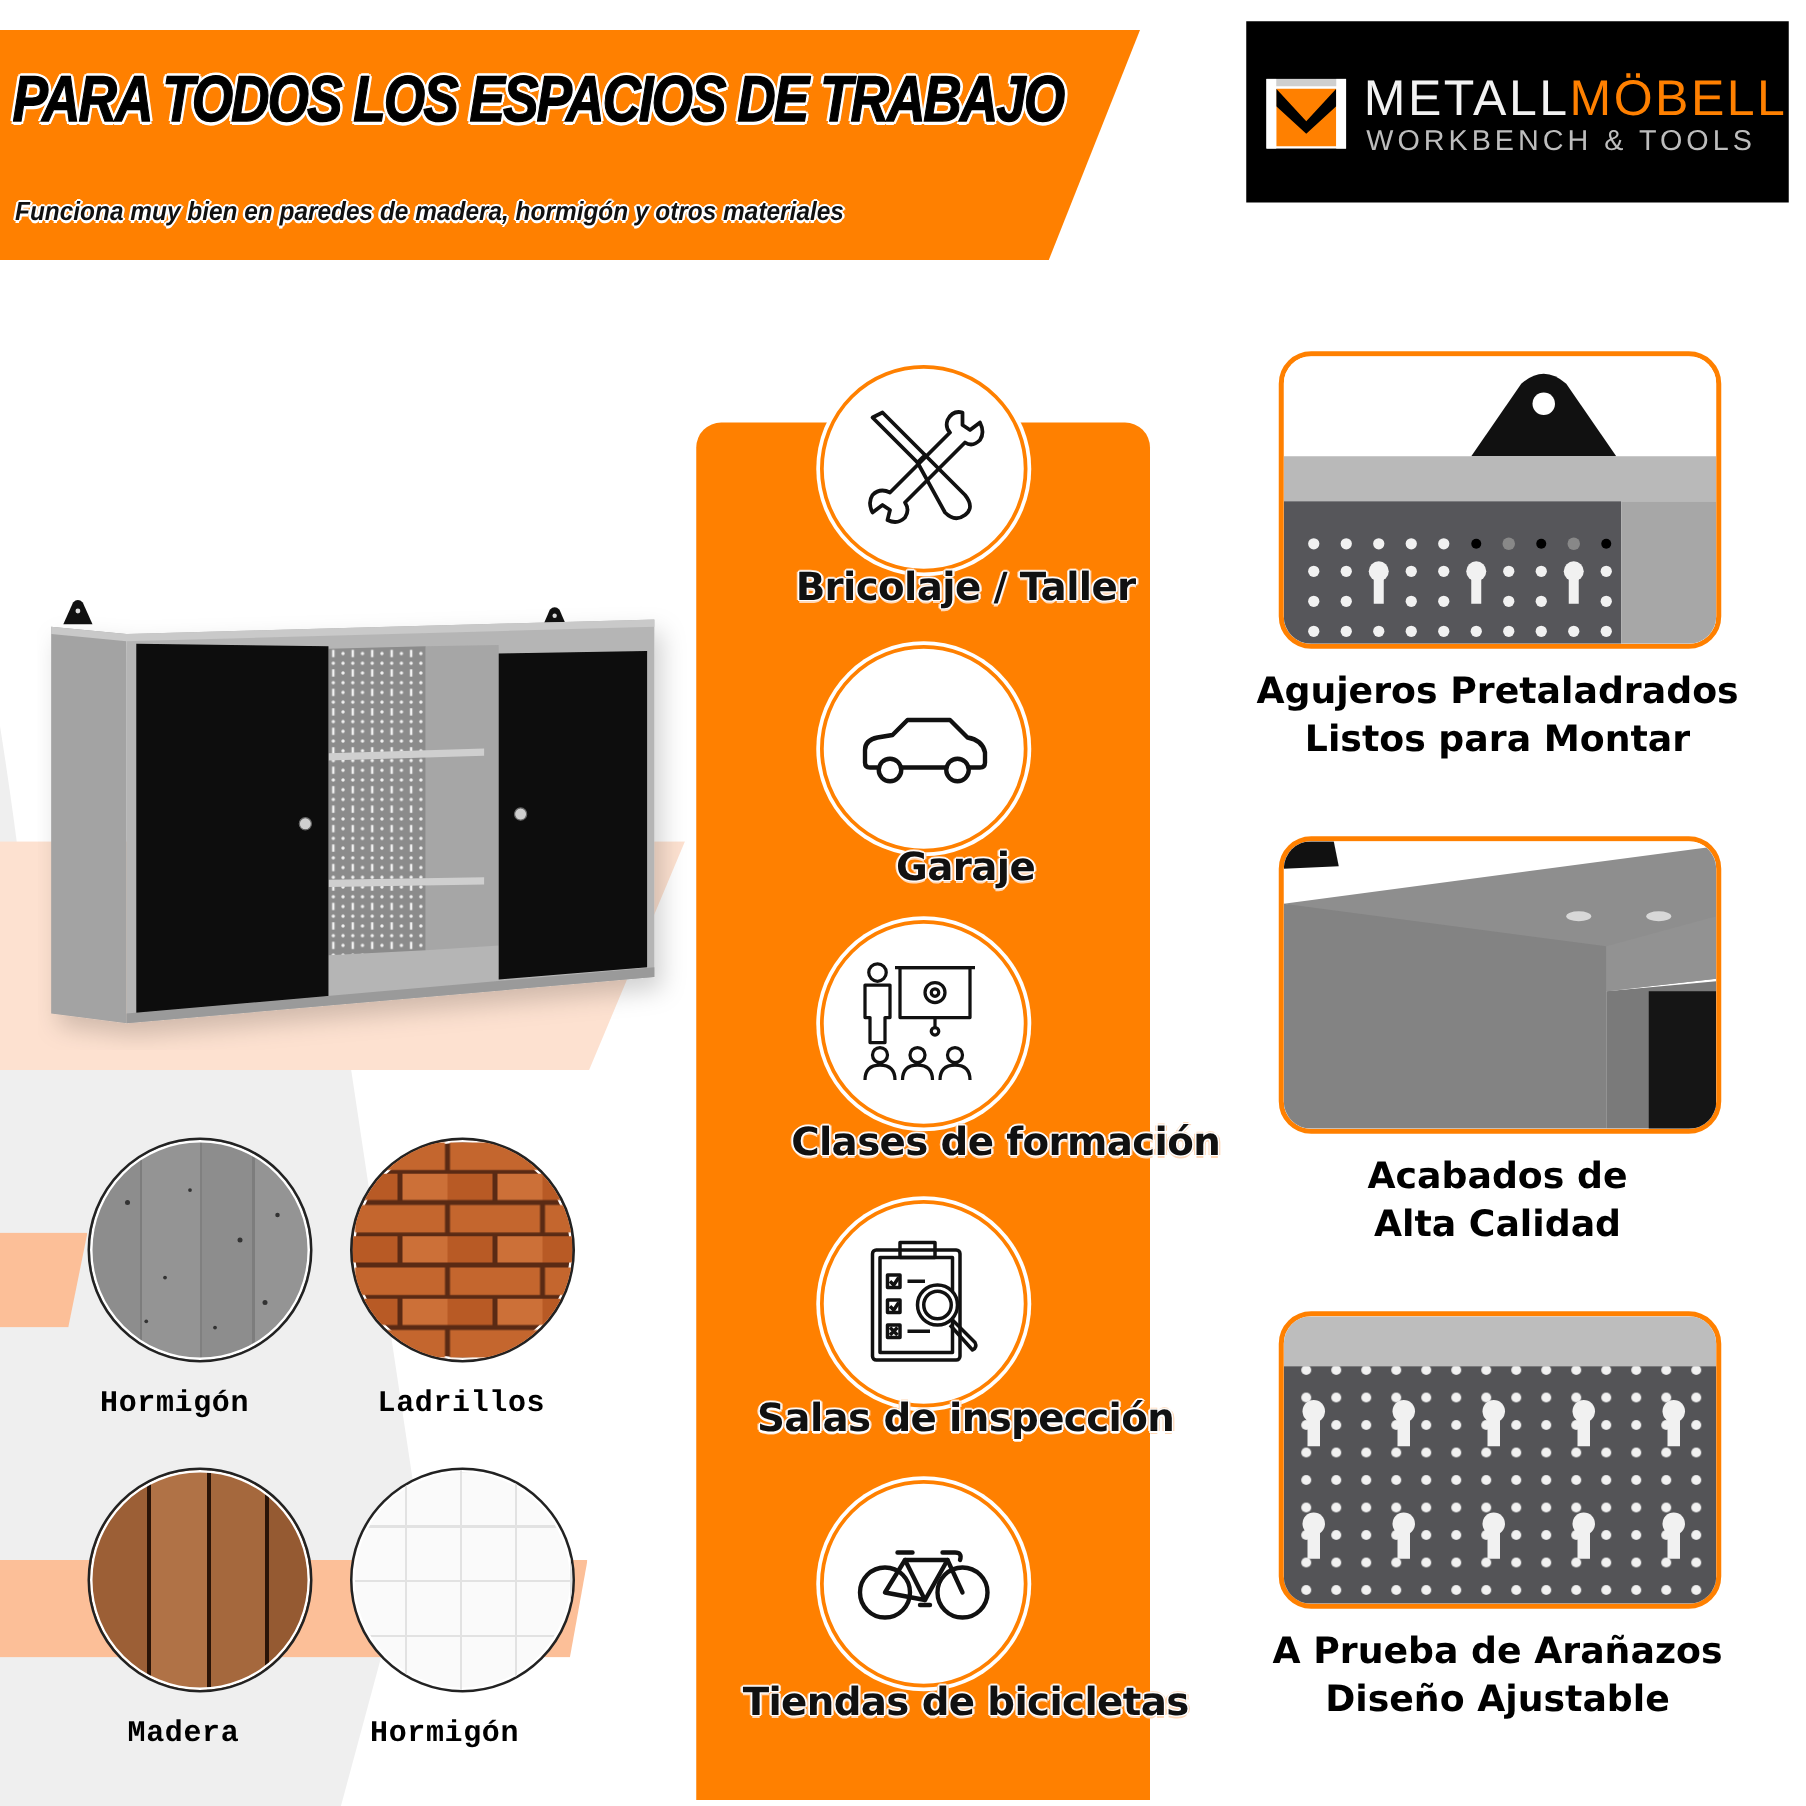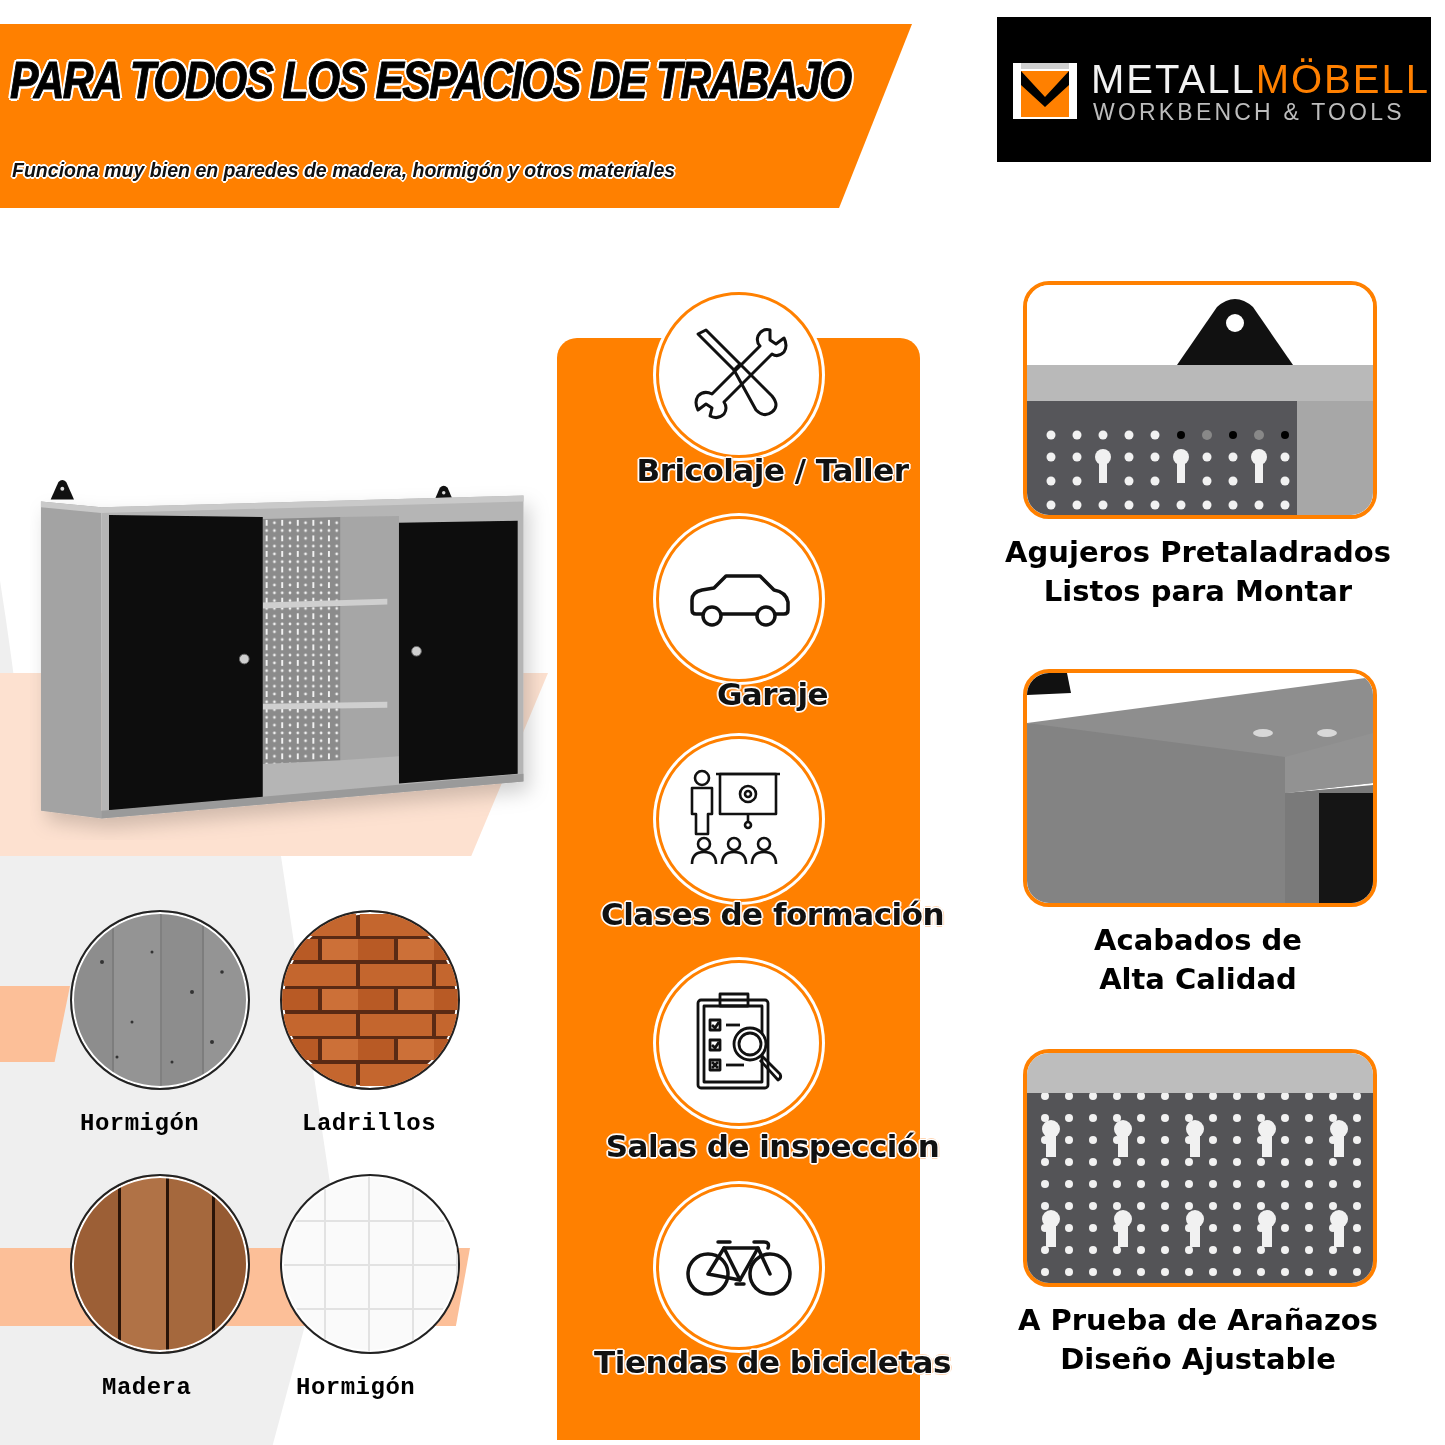--- a/index.html
+++ b/index.html
@@ -179,21 +179,21 @@
         <line x1="64" y1="50" x2="64" y2="58"></line>
           <circle cx="64" cy="61" r="3"></circle>
         <circle cx="20" cy="80" r="6"></circle>
           <path d="M8 100 Q8 88 20 88 Q32 88 32 100"></path>
         <circle cx="50" cy="80" r="6"></circle>
           <path d="M38 100 Q38 88 50 88 Q62 88 62 100"></path>
         <circle cx="80" cy="80" r="6"></circle>
           <path d="M68 100 Q68 88 80 88 Q92 88 92 100"></path>
       </svg>
     </div>
-    <div class="use-label" style="top:160px;">Clases de formación</div>
+    <div class="use-label" style="top:160px;margin-left:32px;">Clases de formación</div>
   </div>
 
   <div class="use-item" style="top:622px;">
     <div class="use-circle" style="top:0;">
       <svg viewBox="0 0 110 110" fill="none" stroke="#111" stroke-width="2.8" stroke-linejoin="round">
         <rect x="14" y="12" width="70" height="88" rx="3"></rect>
         <rect x="20" y="18" width="58" height="76"></rect>
         <rect x="36" y="6" width="28" height="12"></rect>
         <rect x="26" y="32" width="10" height="10"></rect>
           <path d="M28 37 L31 40 L35 34"></path>
@@ -201,21 +201,21 @@
           <path d="M28 57 L31 60 L35 54"></path>
         <rect x="26" y="72" width="10" height="10"></rect>
           <path d="M28 74 L34 80 M34 74 L28 80"></path>
         <line x1="42" y1="37" x2="56" y2="37"></line>
           <line x1="42" y1="77" x2="60" y2="77"></line>
         <circle cx="66" cy="56" r="16" fill="#fff"></circle>
           <circle cx="66" cy="56" r="11"></circle>
         <path d="M78 68 L96 86 Q98 90 94 92 L76 72"></path>
       </svg>
     </div>
-    <div class="use-label" style="top:168px;text-align:center;">Salas de inspección</div>
+    <div class="use-label" style="top:157px;text-align:center;">Salas de inspección</div>
   </div>
 
   <div class="use-item" style="top:846px;">
     <div class="use-circle" style="top:0;">
       <svg viewBox="0 0 110 110" fill="none" stroke="#111" stroke-width="3.5" stroke-linejoin="round" stroke-linecap="round">
         <circle cx="24" cy="62" r="20"></circle>
         <circle cx="86" cy="62" r="20"></circle>
         <path d="M24 62 L40 36 L74 36 L56 68 L24 62"></path>
         <path d="M40 36 L56 68"></path>
         <path d="M74 36 L86 62"></path>

